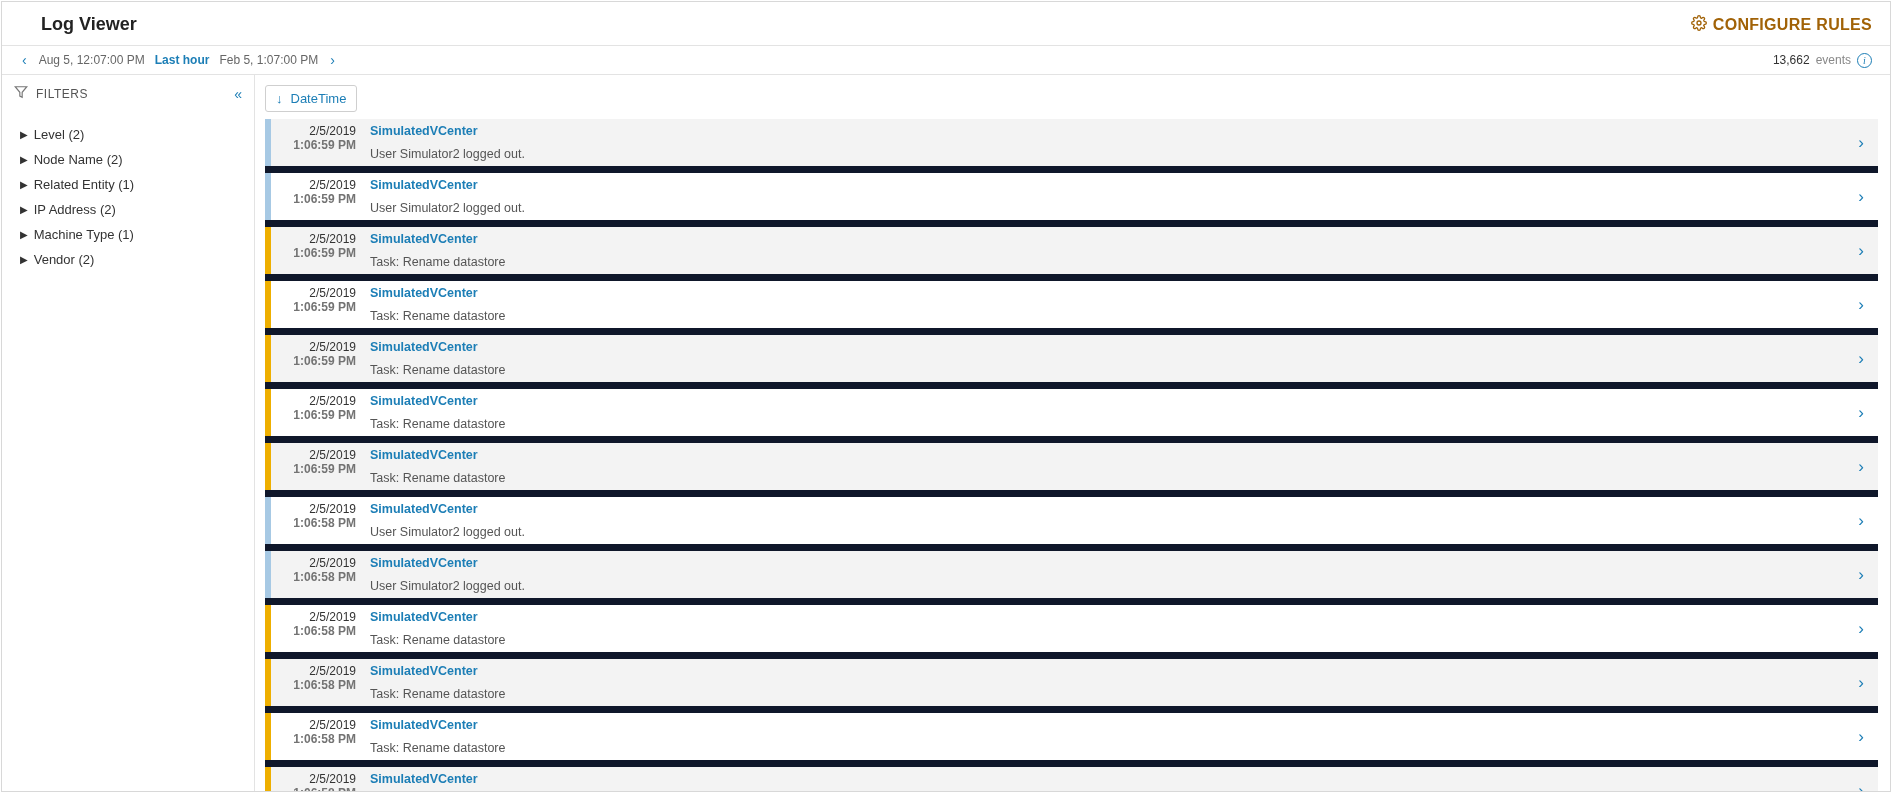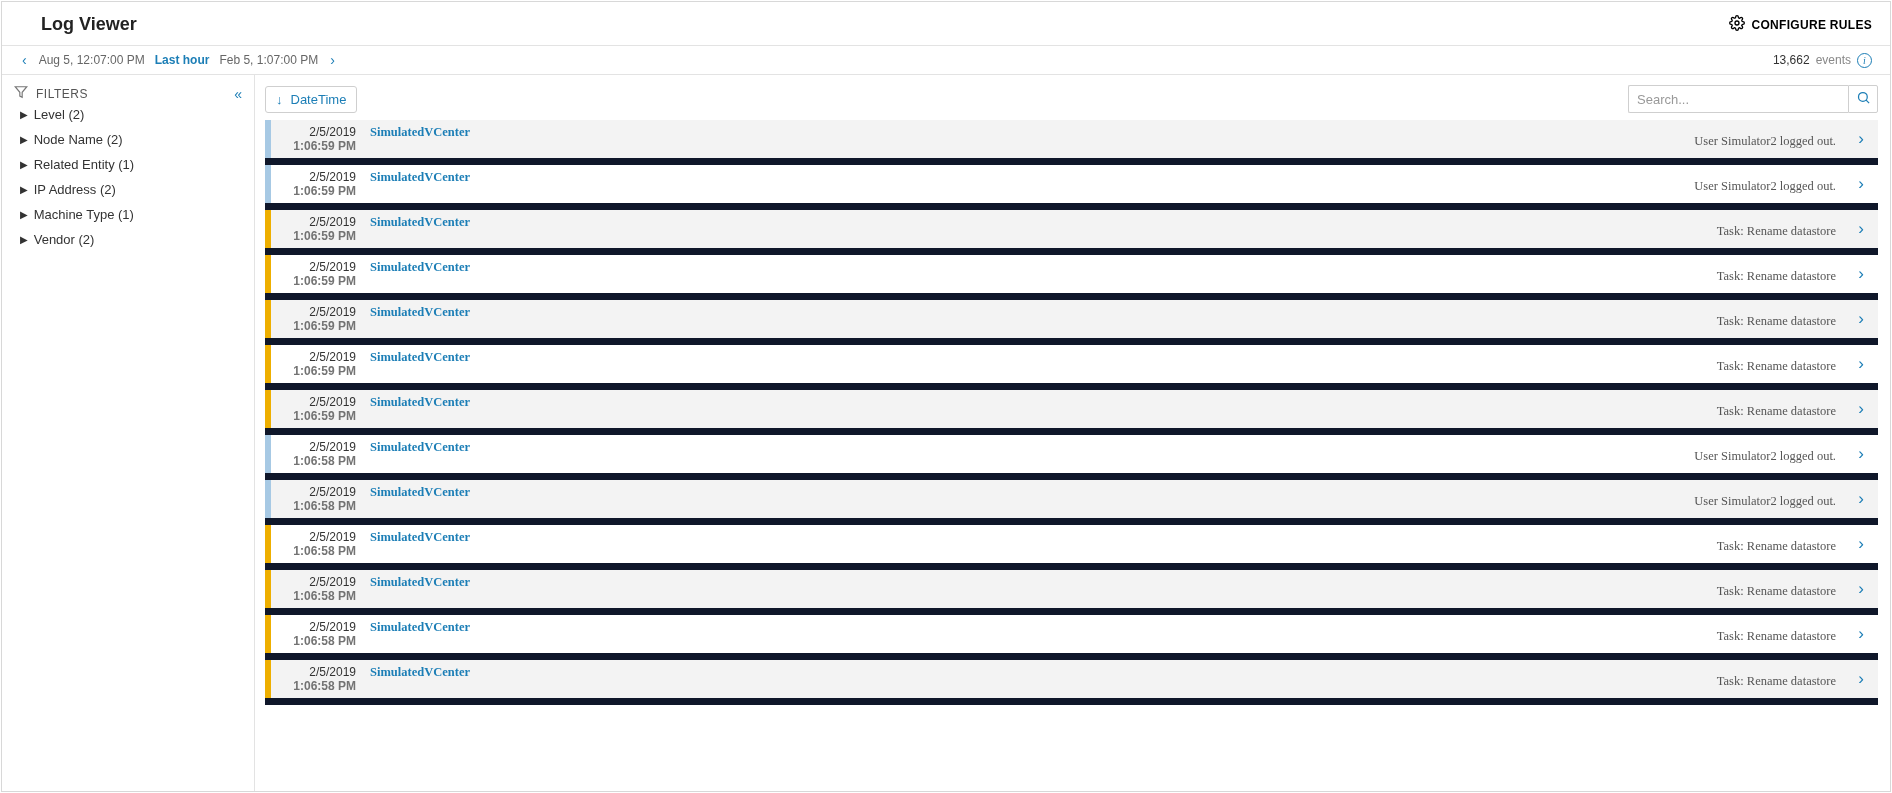--- a/index.html
+++ b/index.html
@@ -16,21 +16,21 @@
   .header {
     display: flex;
     align-items: center;
     justify-content: space-between;
     padding: 12px 18px 10px 18px;
     border-bottom: 1px solid #e3e3e3;
   }
   .page-title { font-size: 18px; font-weight: 600; color: #222; margin-left: 21px; }
   .configure-link {
     display: flex; align-items: center; gap: 6px;
-    color: #000000; font-weight: 600; font-size: 12px; letter-spacing: 0.3px;
+    color: #a16207; font-weight: 600; font-size: 16px; letter-spacing: 0.3px;
     cursor: pointer;
   }
   .configure-link svg { width: 16px; height: 16px; }
   .timebar {
     display: flex; align-items: center; justify-content: space-between;
     padding: 6px 18px;
     border-bottom: 1px solid #e3e3e3;
     color: #666;
     font-size: 12px;
   }
@@ -49,21 +49,21 @@
     color:#1c7eb6; font-size:10px; font-style: italic; font-family: serif;
     cursor: pointer;
   }
   .body { flex:1; display:flex; min-height:0; }
   .sidebar {
     width: 253px; border-right: 1px solid #e3e3e3;
     padding: 10px 12px;
   }
   .sidebar-header {
     display:flex; align-items:center; justify-content:space-between;
-    margin-bottom: 0;
+    margin-bottom: 20px;
   }
   .sidebar-header-left { display:flex; align-items:center; gap:8px; color:#555; font-size:12px; letter-spacing:0.5px; }
   .funnel-icon { width:14px; height:14px; color:#777; }
   .collapse-btn { color:#1c7eb6; cursor:pointer; font-size:14px; }
   .filter-item {
     display:flex; align-items:center; gap:6px;
     padding: 5px 0 5px 6px; cursor:pointer;
     color:#333; font-size:13px;
   }
   .tri { color:#333; font-size:10px; }
@@ -102,21 +102,21 @@
   .level-bar { width:6px; flex-shrink:0; }
   .level-info { background:#a7c9e4; }
   .level-warning { background:#eeaf00; }
   .time-cell {
     width:95px; flex-shrink:0;
     text-align:right; padding:5px 10px 5px 4px;
     font-size:12px; color:#333;
   }
   .time-cell .date { display:block; color:#333; }
   .time-cell .time { display:block; font-weight:700; color:#737373; }
-  .msg-cell { flex:1; padding:5px 8px 5px 4px; display:flex; justify-content:space-between;font-family:Liberation Serif, serif; }
+  .msg-cell { flex:1; padding:5px 8px 5px 4px; display:flex; flex-direction:column; justify-content:space-between; }
   .source { color:#1c7eb6; font-weight:600; font-size:12.5px; }
   .message { color:#555; font-size:12.5px; margin-top:9px; }
   .row-chevron {
     width:34px; flex-shrink:0;
     display:flex; align-items:center; justify-content:center;
     color:#1c7eb6; font-size:17px;
   }
   ::-webkit-scrollbar { width:16px; }
   ::-webkit-scrollbar-track { background:#f1f1f1; }
   ::-webkit-scrollbar-thumb { background:#c4c4c4; border:3px solid #f1f1f1; border-radius:8px; }
@@ -196,31 +196,20 @@
           </div>
         </div>
     </div>
 
     <div class="main">
       <div class="toolbar">
         <div class="sort-btn">
           <span class="sort-arrow">↓</span>
           <span>DateTime</span>
         </div>
-        <div class="search-wrap">
-          <input class="search-input" type="text" placeholder="Search..." style="">
-          <div class="search-btn">
-            <span>
-              <svg viewBox="0 0 24 24" fill="none" stroke="currentColor" stroke-width="2">
-                <circle cx="11" cy="11" r="7"></circle>
-                  <line x1="21" y1="21" x2="16.2" y2="16.2"></line>
-              </svg>
-            </span>
-          </div>
-        </div>
       </div>
 
       <div class="log-list" id="log-list">
           <div class="log-row">
             <div class="level-bar level-info"></div>
             <div class="time-cell">
               <span class="date">2/5/2019</span>
               <span class="time">1:06:59 PM</span>
             </div>
             <div class="msg-cell">

